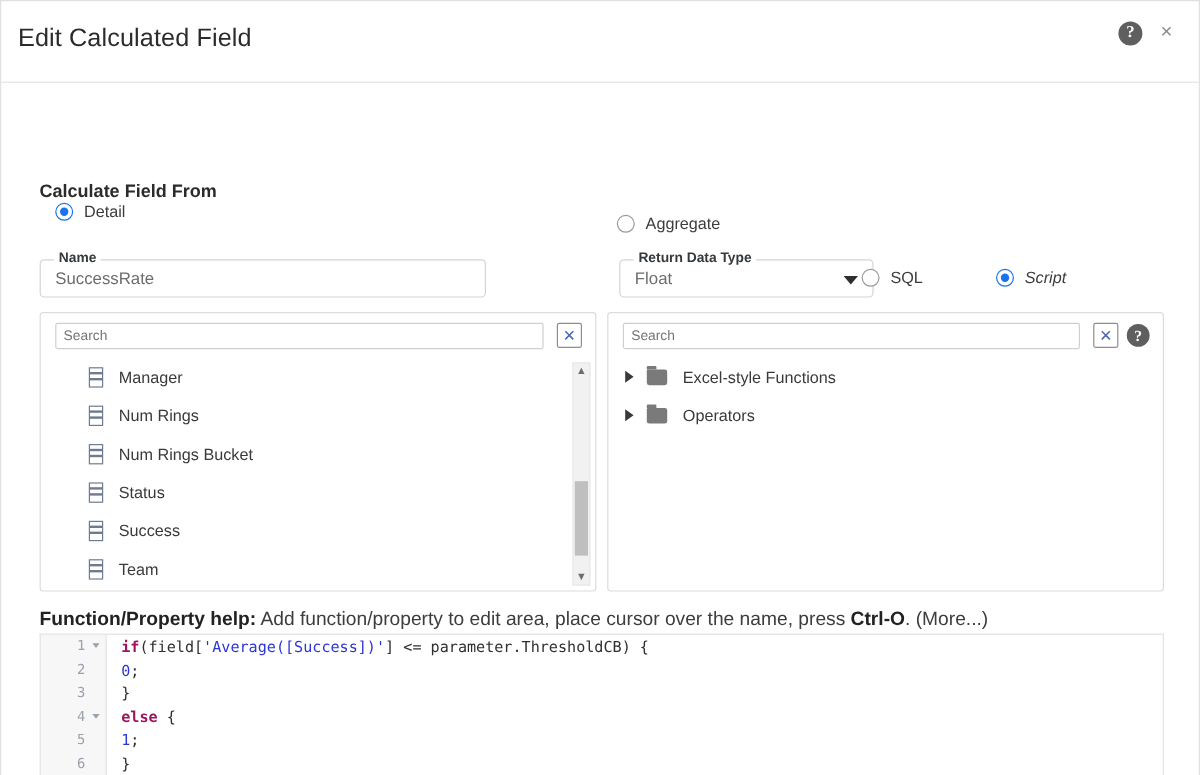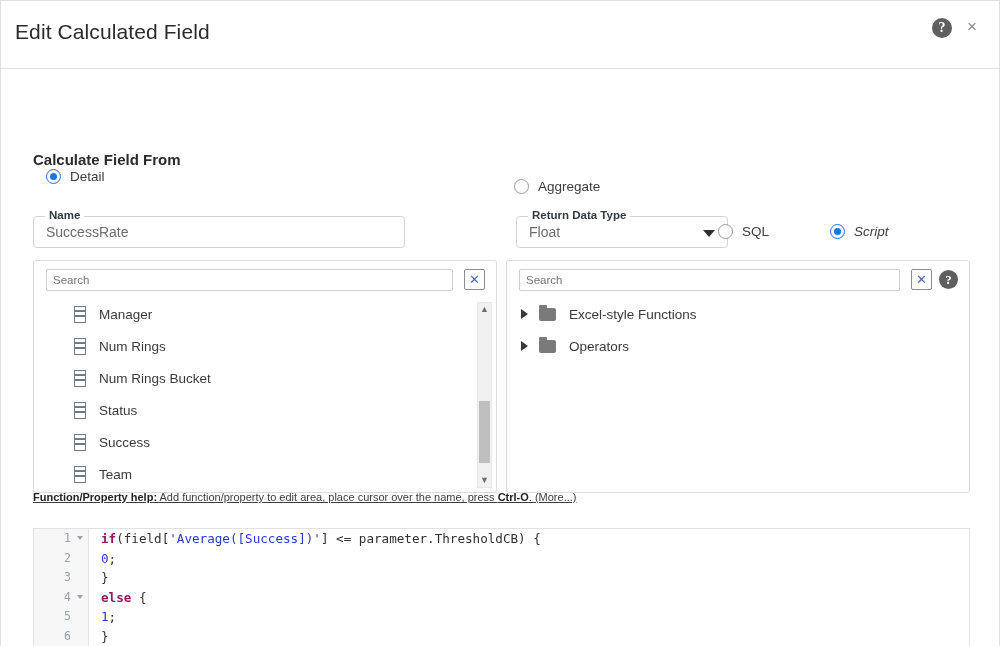--- a/index.html
+++ b/index.html
@@ -282,25 +282,24 @@
     left: 0; top: -3px;
     width: 8px; height: 3px;
     background: #7a7a7a;
     border-radius: 1px 1px 0 0;
   }
   .tree-label { font-size: 13.5px; color: #3a3a3a; white-space: nowrap; }
 
   
   .helpline {
     position: absolute;
-    left: 32px; top: 422px;
-    font-size: 11px;
+    left: 32px; top: 439px;
+    font-size: 16px;
     color: #3d3d3d;
     white-space: nowrap;
-    text-decoration: underline;
   }
   .helpline b { font-weight: 700; color: #222; }
 
   
   .editor {
     position: absolute;
     left: 32px; top: 459px;
     width: 937px; height: 187px;
     border: 1px solid #e2e2e2;
     border-bottom: none;

